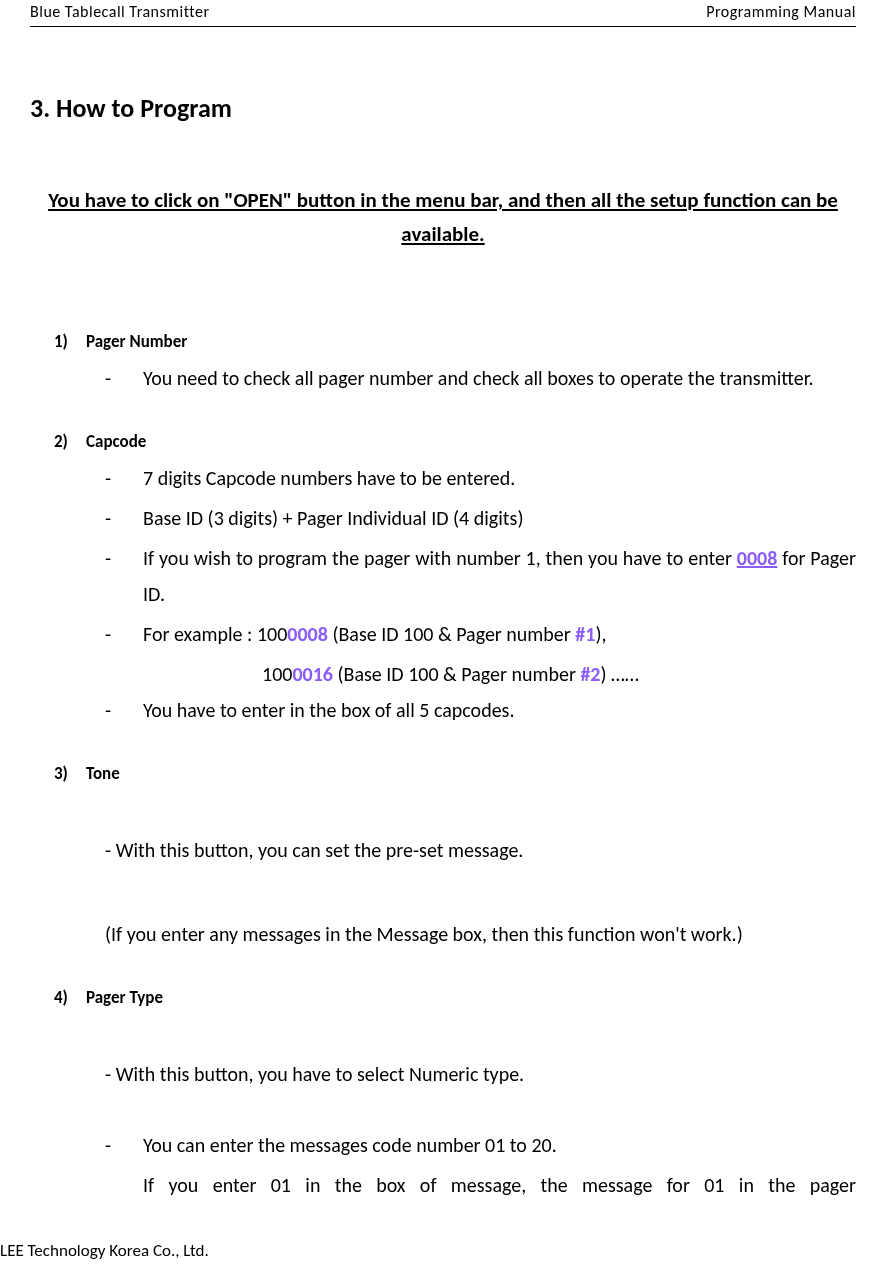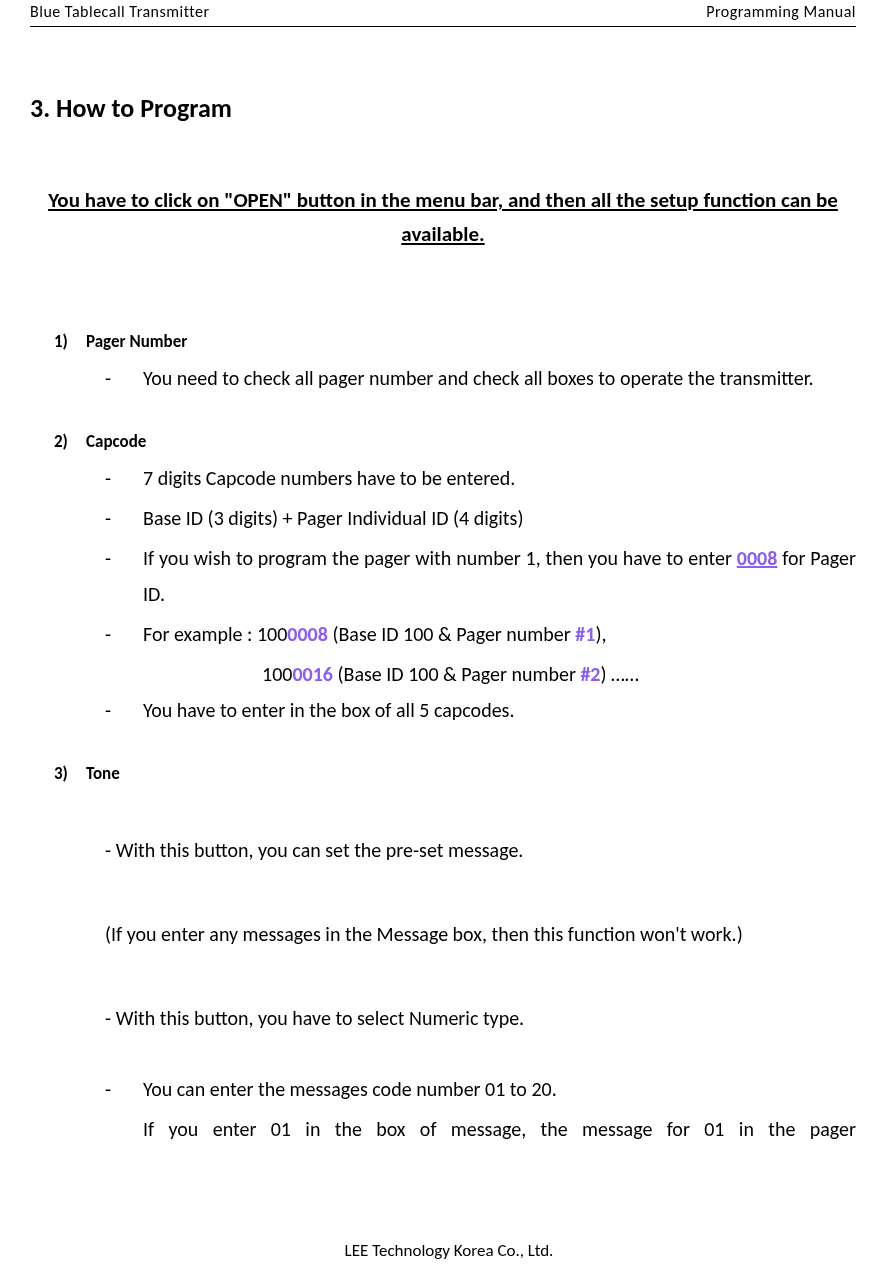--- a/index.html
+++ b/index.html
@@ -91,23 +91,23 @@
     }
     .bold {
       font-weight: bold;
     }
     .justify {
       text-align: justify;
     }
     .footer {
       position: absolute;
       bottom: 20px;
-      left: 12px;
+      left: 0;
       right: 0;
-      text-align: center;
+      text-align: left;
       font-size: 17px;
     }
     .message-body {
       margin-left: 113px;
       font-size: 20px;
       line-height: 1.8;
       text-align: justify;
       text-align-last: justify;
     }
   </style>
@@ -164,20 +164,23 @@
 
 <div class="section">
   <div class="section-title">
     <span class="num">3)</span><span>Tone</span>
   </div>
   <div class="non-bullet">- With this button, you can set the pre-set message.</div>
   <div class="non-bullet">(If you enter any messages in the Message box, then this function won't work.)</div>
 </div>
 
 <div class="section">
+  <div class="section-title">
+    <span class="num">4)</span><span>Pager Type</span>
+  </div>
   <div class="non-bullet">- With this button, you have to select Numeric type.</div>
 </div>
 
 <div class="section">
   <div class="bullet-line">
     <span class="bullet">-</span>
     <span class="bullet-text">You can enter the messages code number 01 to 20.</span>
   </div>
   <div class="message-body">If you enter 01 in the box of message, the message for 01 in the pager</div>
 </div>

